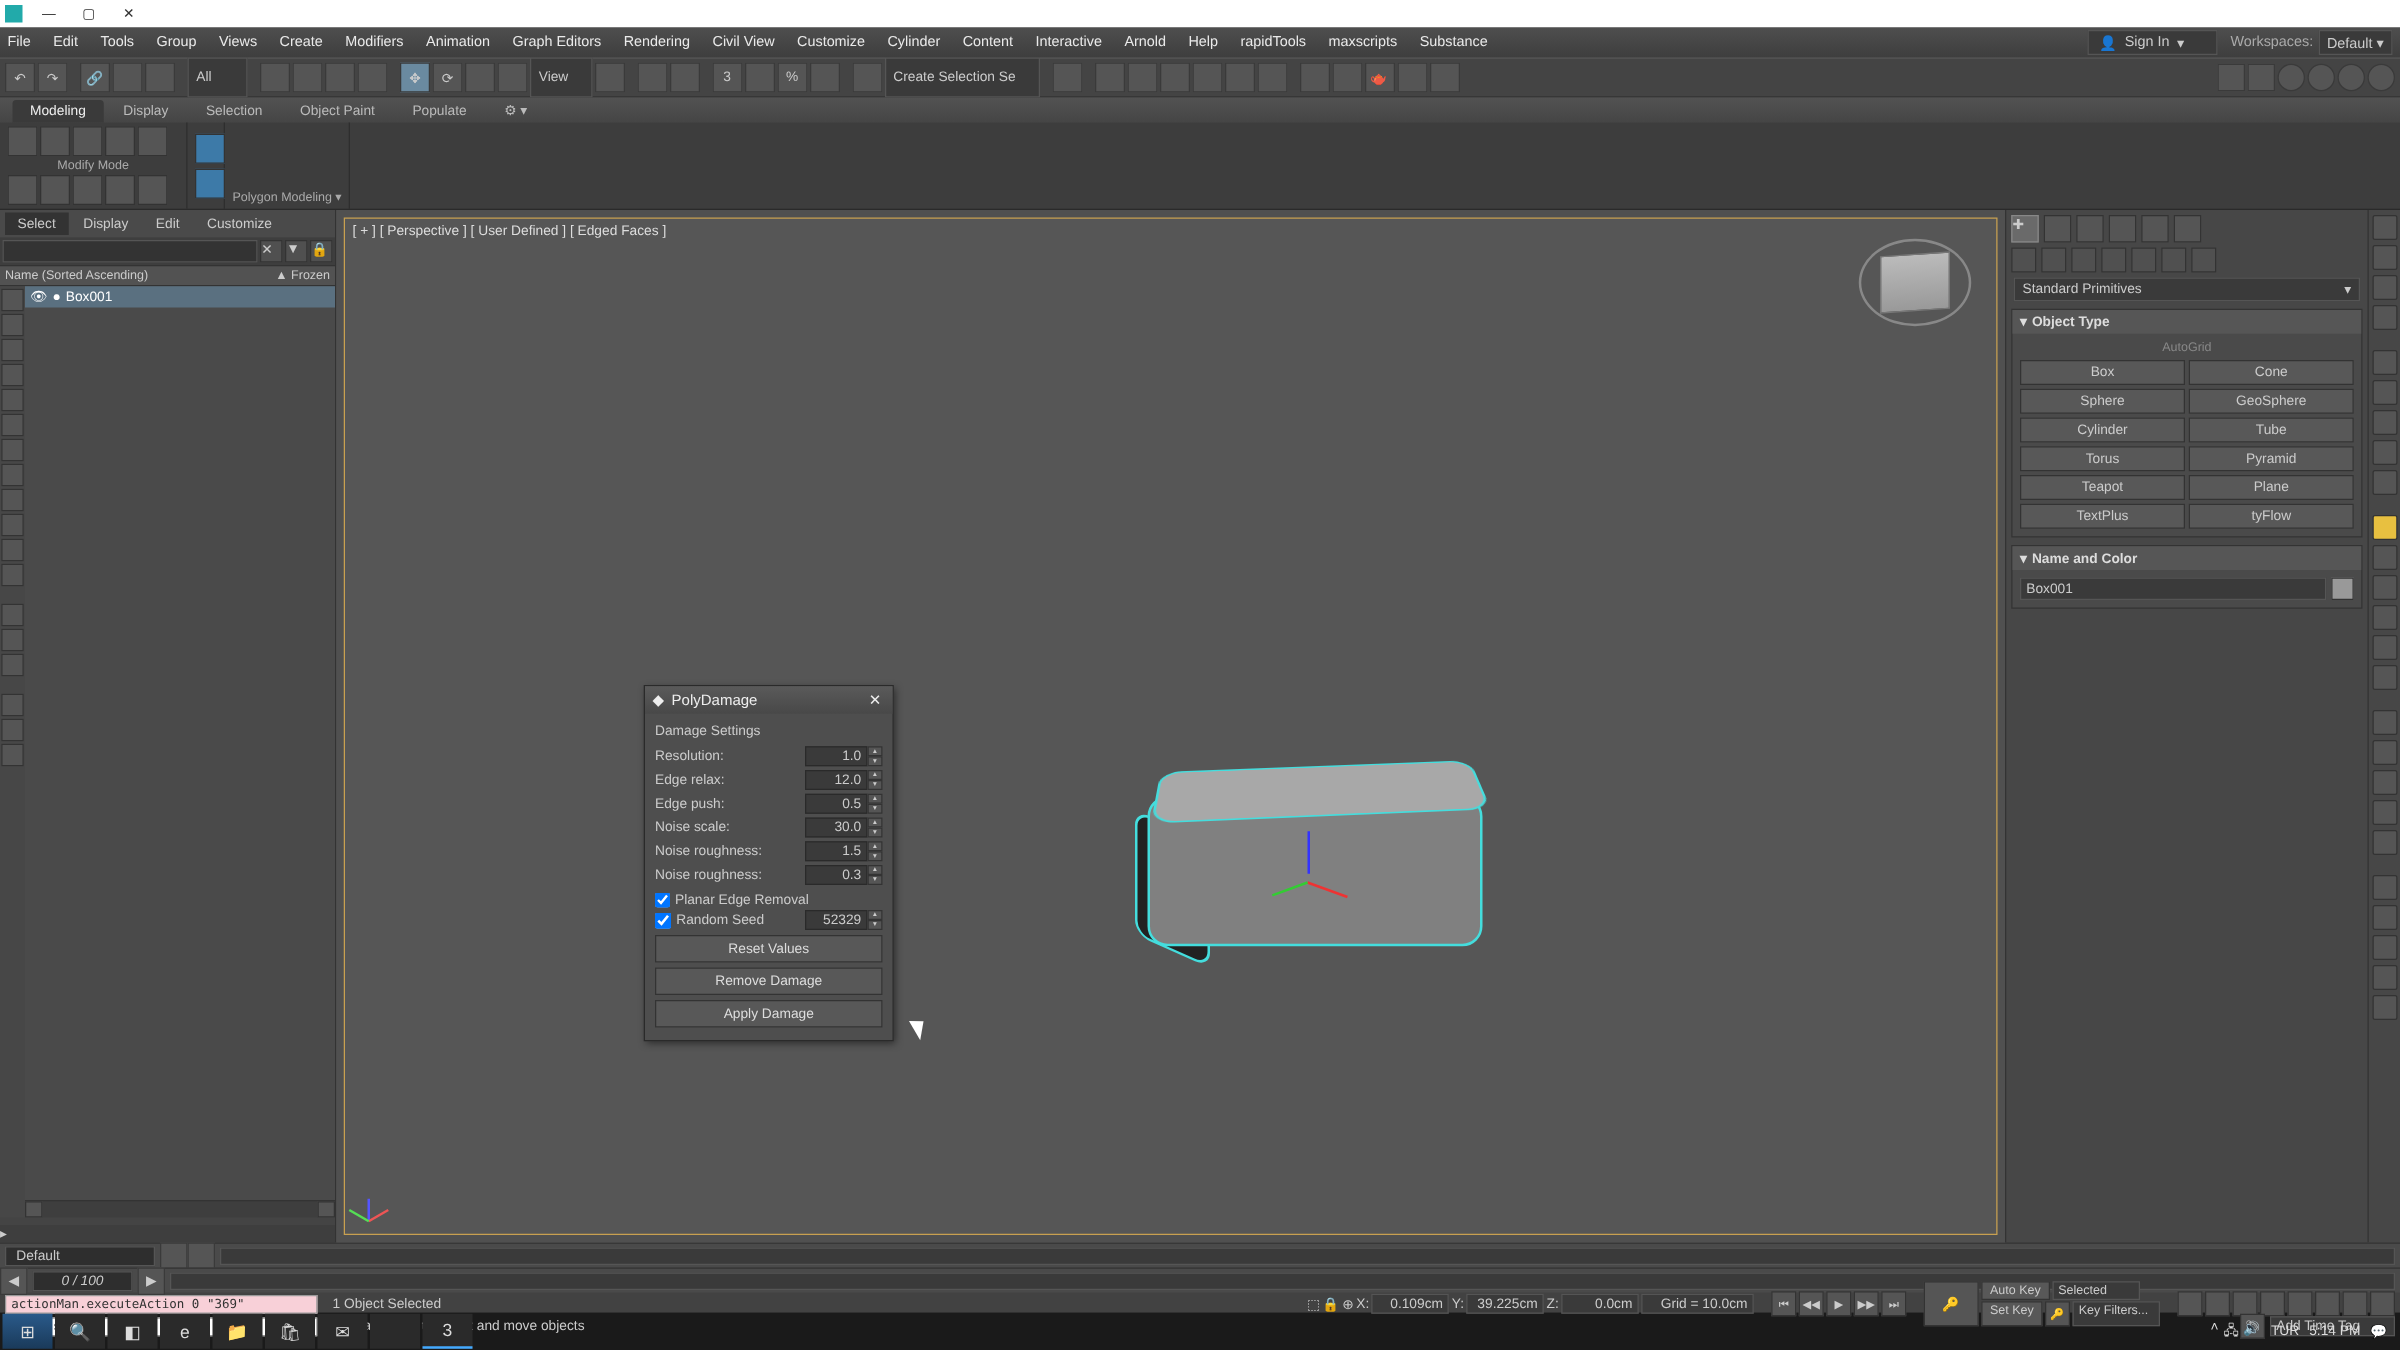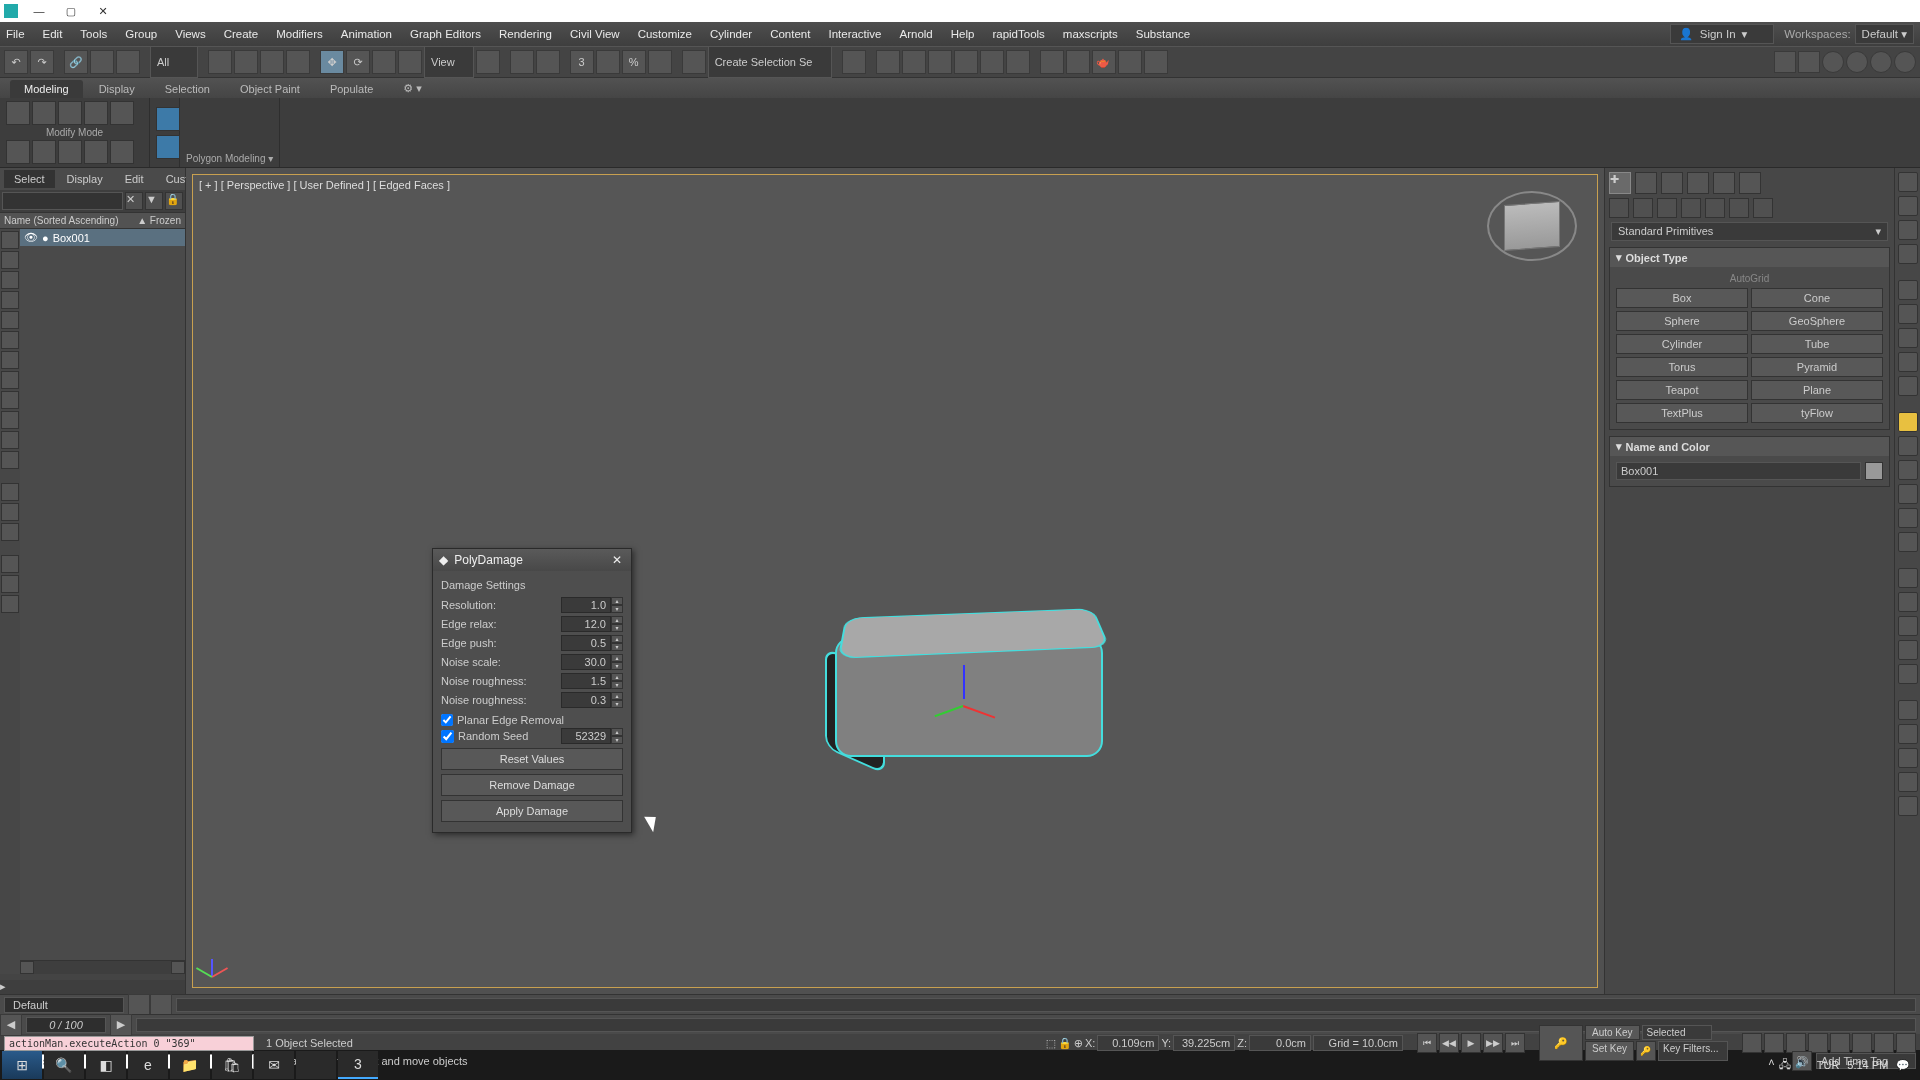--- a/index.html
+++ b/index.html
@@ -36,21 +36,21 @@
 
 
 .ribbon { height: 70px; background: #3d3d3d; border-bottom: 1px solid #2a2a2a; display: flex; }
 .ribbon .panel { border-right: 1px solid #2e2e2e; padding: 3px 6px; display: flex; flex-direction: column; justify-content: space-between; }
 .ribbon .row { display:flex; gap:2px; }
 .ribbon .big { width:24px; height:24px; background:#555; border:1px solid #333;}
 .ribbon .lbl { font-size:10px; text-align:center; color:#aaa; }
 
 
 .main { display: flex; height: calc(100% - 22px - 24px - 32px - 20px - 70px - 56px - 30px); }
-.leftcol { width: 186px; background: #444; border-right: 1px solid #333; display:flex; flex-direction:column; }
+.leftcol { width: 269px; background: #444; border-right: 1px solid #333; display:flex; flex-direction:column; }
 .scene-tabs { display:flex; gap:2px; background:#4a4a4a; padding:2px 4px; }
 .scene-tab { padding:3px 10px; font-size:11px; color:#ccc; cursor:pointer; }
 .scene-tab.active { background:#333; }
 .scene-tools { display:flex; align-items:center; gap:2px; padding:2px; background:#3e3e3e; }
 .scene-search { flex:1; background:#333; border:1px solid #555; height:18px; }
 .scene-mini { width:18px; height:18px; background:#505050; border:1px solid #333; cursor:pointer; }
 .scene-hdr { background:#525252; display:flex; padding:2px 4px; font-size:10px; color:#ccc; border-top:1px solid #333; border-bottom:1px solid #333;}
 .scene-hdr span:first-child { flex:1; }
 .scene-list { flex:1; background:#4a4a4a; position:relative; }
 .scene-row { display:flex; align-items:center; padding:2px 4px; background:#5a7080; color:#fff; font-size:11px; gap:4px; }

